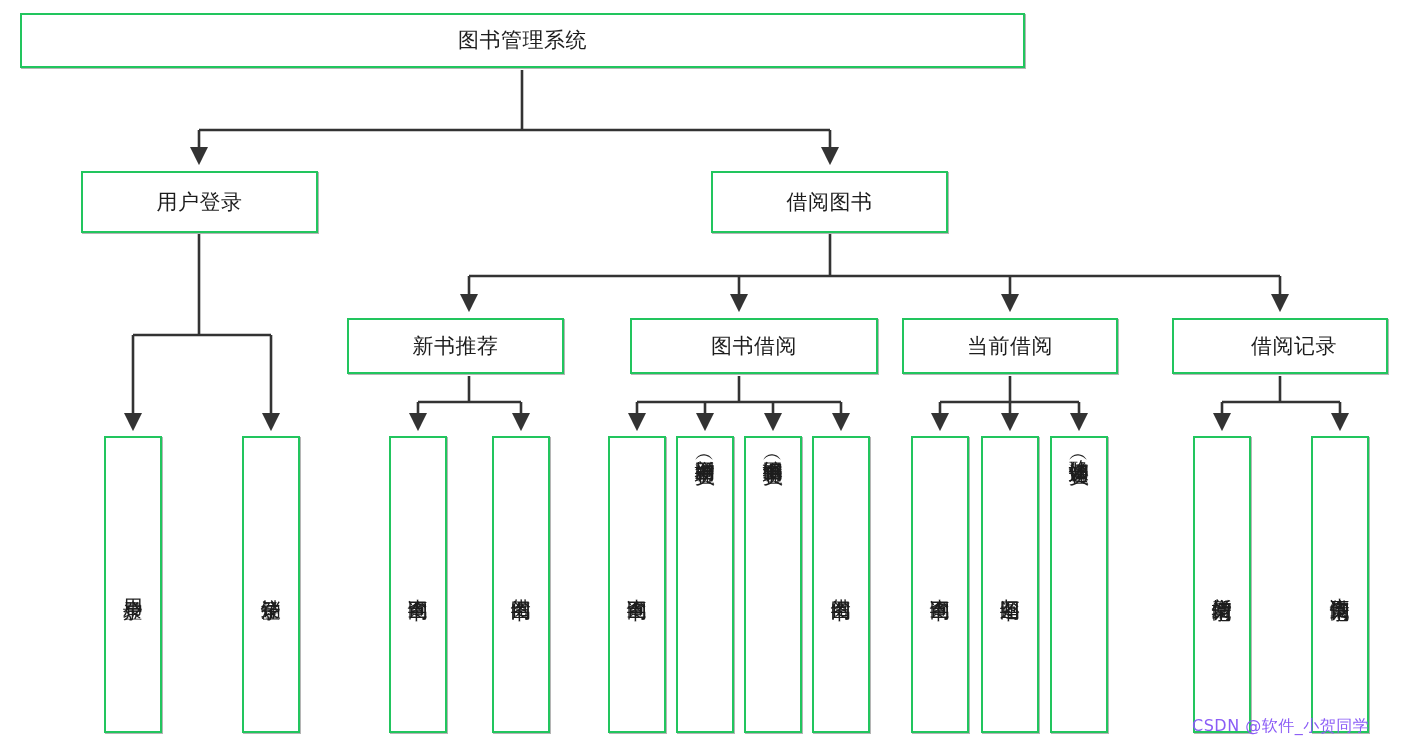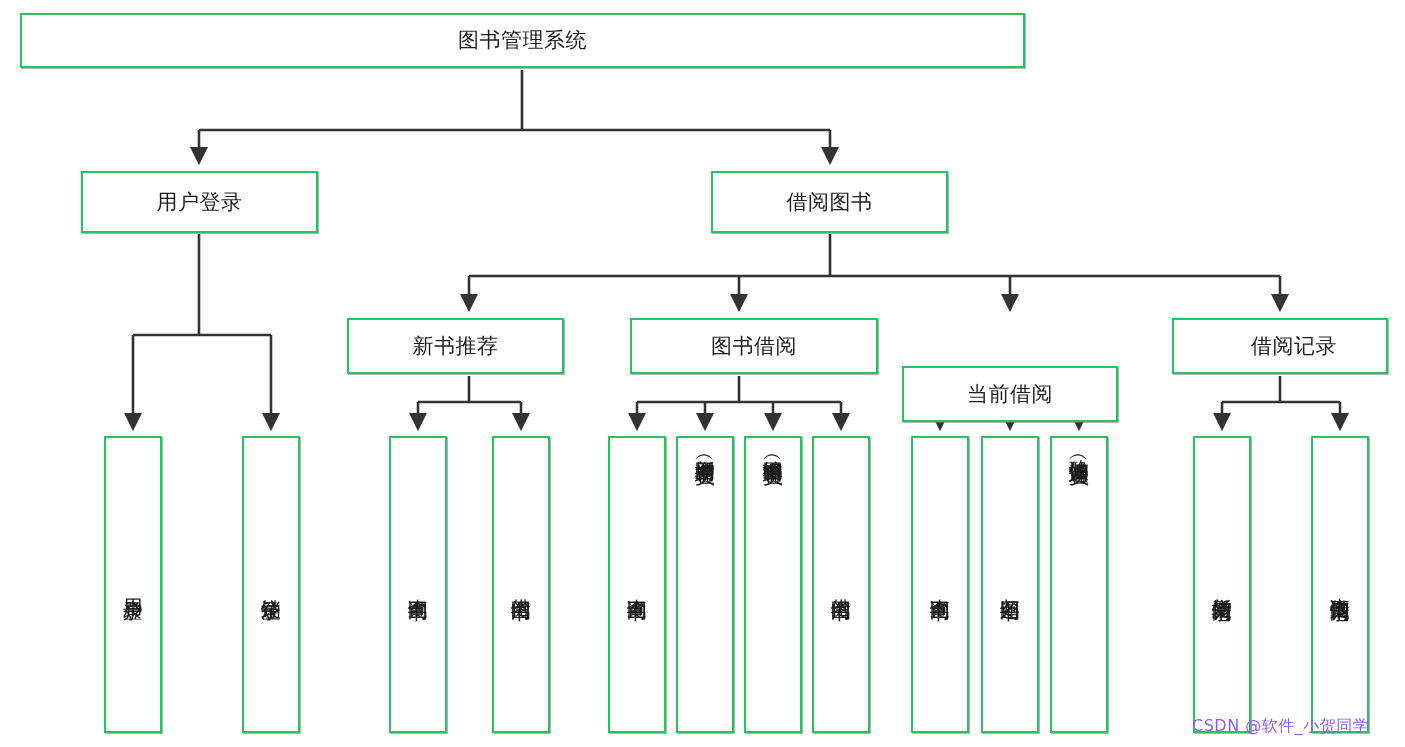--- a/index.html
+++ b/index.html
@@ -139,21 +139,21 @@
   <div class="node" style="left:711px; top:171px; width:237px; height:62px;">
     <span class="label">借阅图书</span>
   </div>
 
   <div class="node" style="left:347px; top:318px; width:217px; height:56px;">
     <span class="label">新书推荐</span>
   </div>
   <div class="node" style="left:630px; top:318px; width:248px; height:56px;">
     <span class="label">图书借阅</span>
   </div>
-  <div class="node" style="left:902px; top:318px; width:216px; height:56px;margin-top:48px;">
+  <div class="node" style="left:902px; top:318px; width:216px; height:56px;">
     <span class="label">当前借阅</span>
   </div>
   <div class="node" style="left:1172px; top:318px; width:216px; height:56px;padding-left:28px;">
     <span class="label">借阅记录</span>
   </div>
 
   <div class="node leaf centered" style="left:104px; top:436px; width:58px; height:297px;">
     <span class="label">用户登录</span>
   </div>
   <div class="node leaf centered" style="left:242px; top:436px; width:58px; height:297px;">

